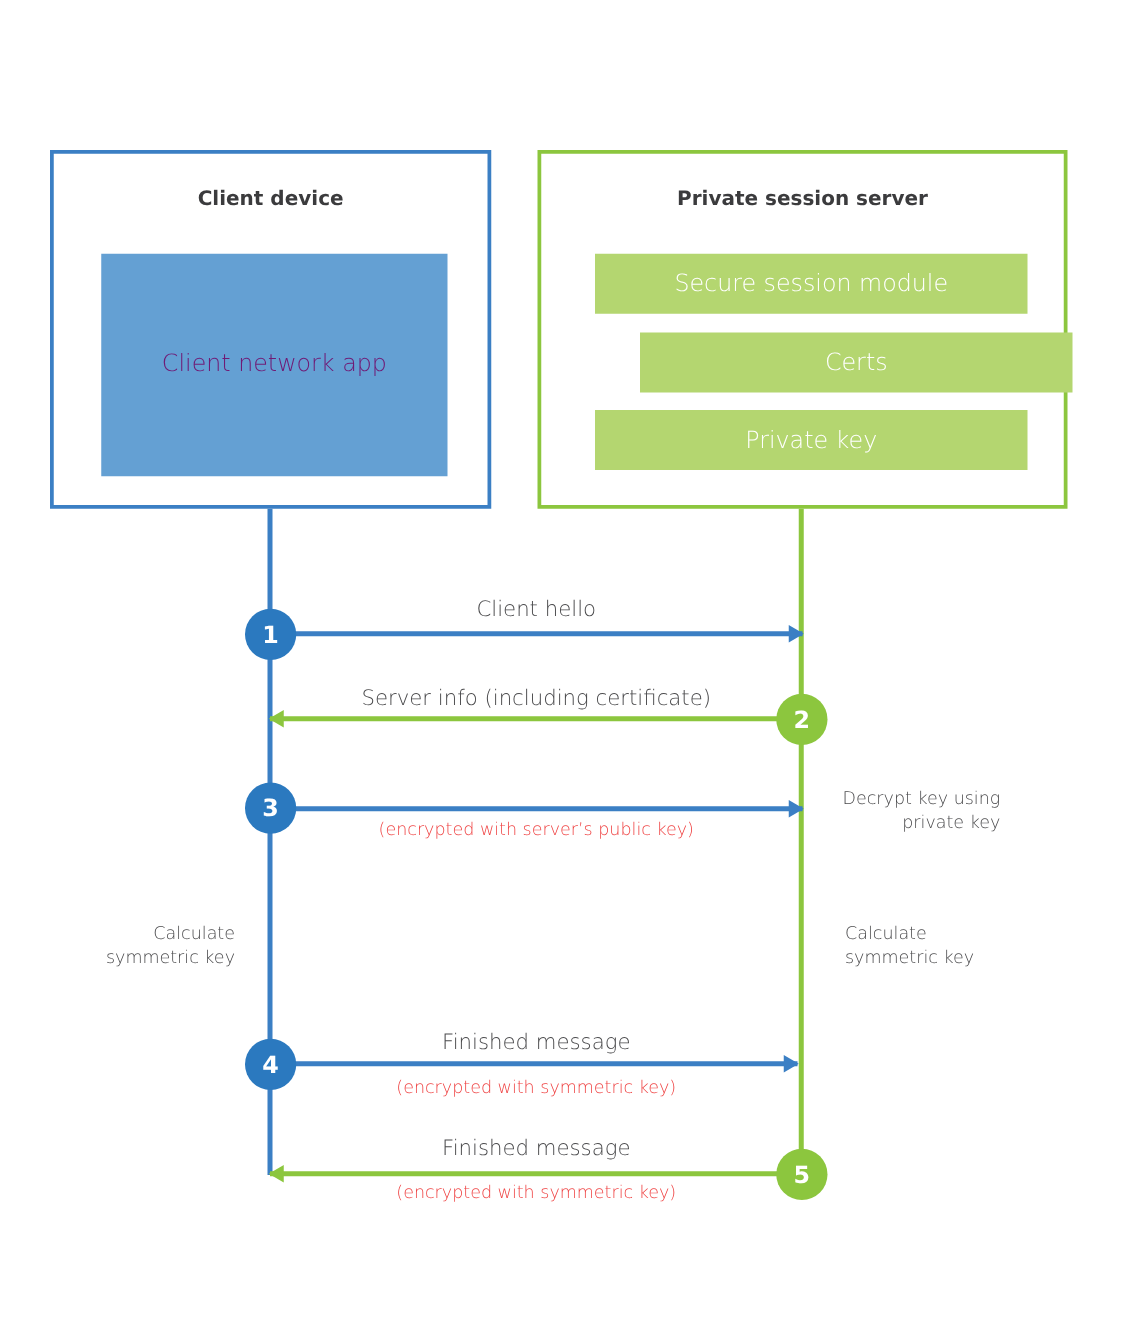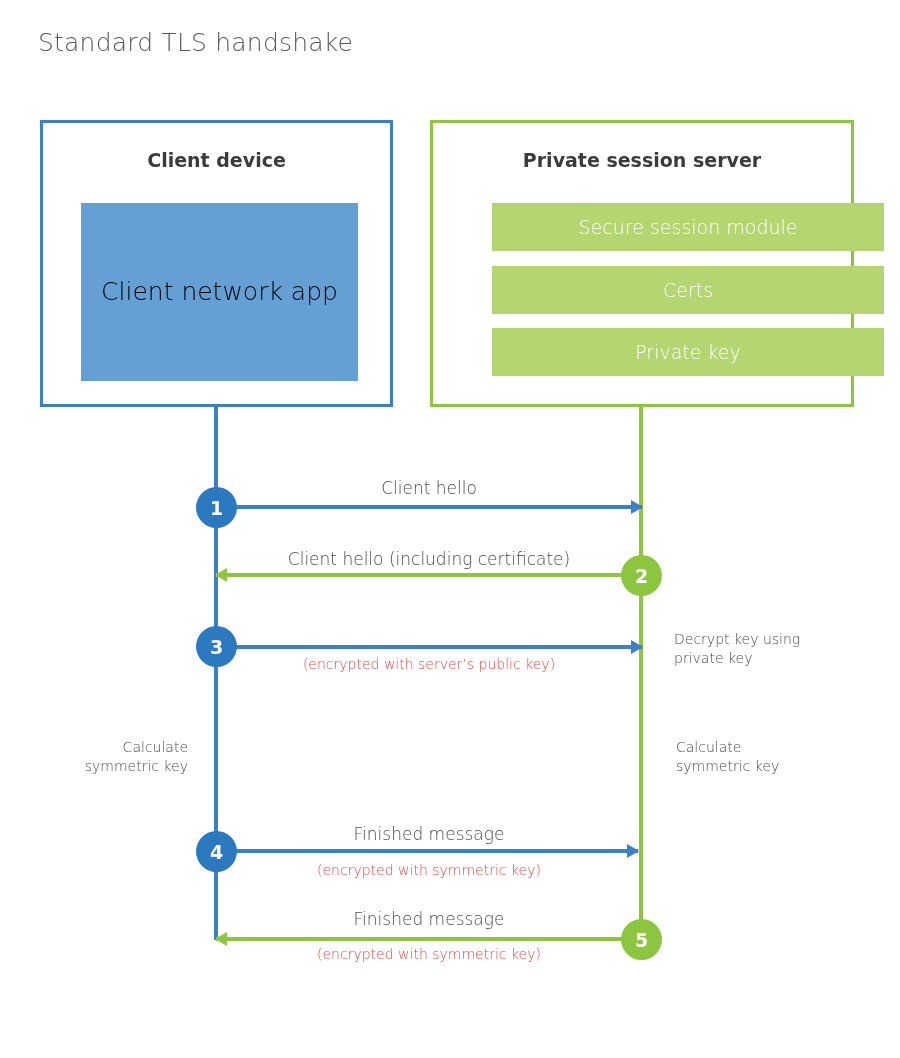--- a/index.html
+++ b/index.html
@@ -45,61 +45,61 @@
   #server-box {
     left: 430px; top: 120px;
     width: 424px; height: 287px;
     border: 3px solid #8cc63e;
   }
   .party-title {
     position: absolute;
     left: 0; right: 0;
     top: 26px;
     text-align: center;
-    font-size: 19px;
+    font-size: 16px;
     font-weight: bold;
     color: #3b3b3d;
   }
 
   .app-block {
     position: absolute;
     background: #64a0d3;
-    color: #000000;
+    color: #701a75;
     display: flex;
     align-items: center;
     justify-content: center;
     text-align: center;
-    font-size: 25px;
+    font-size: 19px;
     font-weight: 300;
     line-height: 1.35;
     box-sizing: border-box;
   }
   #client-app {
     left: 38px;
     top: 80px;
     width: 277px;
     height: 178px;
   }
 
   .server-bar {
     position: absolute;
-    left: 59px;
-    width: 392px;
+    left: 43px;
+    width: 346px;
     height: 48px;
     background: #b4d670;
     color: #ffffff;
     display: flex;
     align-items: center;
     justify-content: center;
     font-size: 19px;
     font-weight: 300;
     box-sizing: border-box;
   }
   #server-bar-0 { top: 80px; }
-  #server-bar-1 { top: 143px; }
+  #server-bar-1 { top: 143px; margin-left: 36px; }
   #server-bar-2 { top: 205px; }
 
   
   .lifeline {
     position: absolute;
     width: 4px;
   }
   #client-lifeline {
     left: 214px;
     top: 407px;
@@ -202,40 +202,39 @@
     position: absolute;
     font-size: 14px;
     font-weight: 300;
     color: #4b4b4d;
     line-height: 1.35;
     white-space: pre-line;
   }
   #note-decrypt {
     left: 674px;
     top: 630px;
-    text-align: left;
+    text-align: right;
   }
   #note-calc-client {
     left: 20px;
     top: 738px;
     width: 168px;
     text-align: right;
   }
   #note-calc-server {
     left: 676px;
     top: 738px;
     text-align: left;
   }
 </style>
 </head>
 <body>
 
 <div id="stage">
 
-  <div class="page-title">Standard TLS handshake</div>
 
   <div class="party-box" id="client-box">
     <div class="party-title">Client device</div>
     <div class="app-block" id="client-app">Client network
 app</div>
   </div>
 
   <div class="party-box" id="server-box">
     <div class="party-title">Private session server</div>
     <div class="server-bar" id="server-bar-0">Secure session module</div>
@@ -246,21 +245,21 @@
   <div class="lifeline" id="client-lifeline"></div>
   <div class="lifeline" id="server-lifeline"></div>
 
   <div class="arrow-label" id="label-1">Client hello</div>
   <div class="arrow blue to-right" id="arrow-1">
     <div class="shaft"></div>
     <div class="head"></div>
   </div>
   <div class="step-circle client" id="step-1">1</div>
 
-  <div class="arrow-label" id="label-2">Client hello (including certificate)</div>
+  <div class="arrow-label" id="label-2">Server info (including certificate)</div>
   <div class="arrow green to-left" id="arrow-2">
     <div class="shaft"></div>
     <div class="head"></div>
   </div>
   <div class="step-circle server" id="step-2">2</div>
 
   <div class="arrow blue to-right" id="arrow-3">
     <div class="shaft"></div>
     <div class="head"></div>
   </div>

